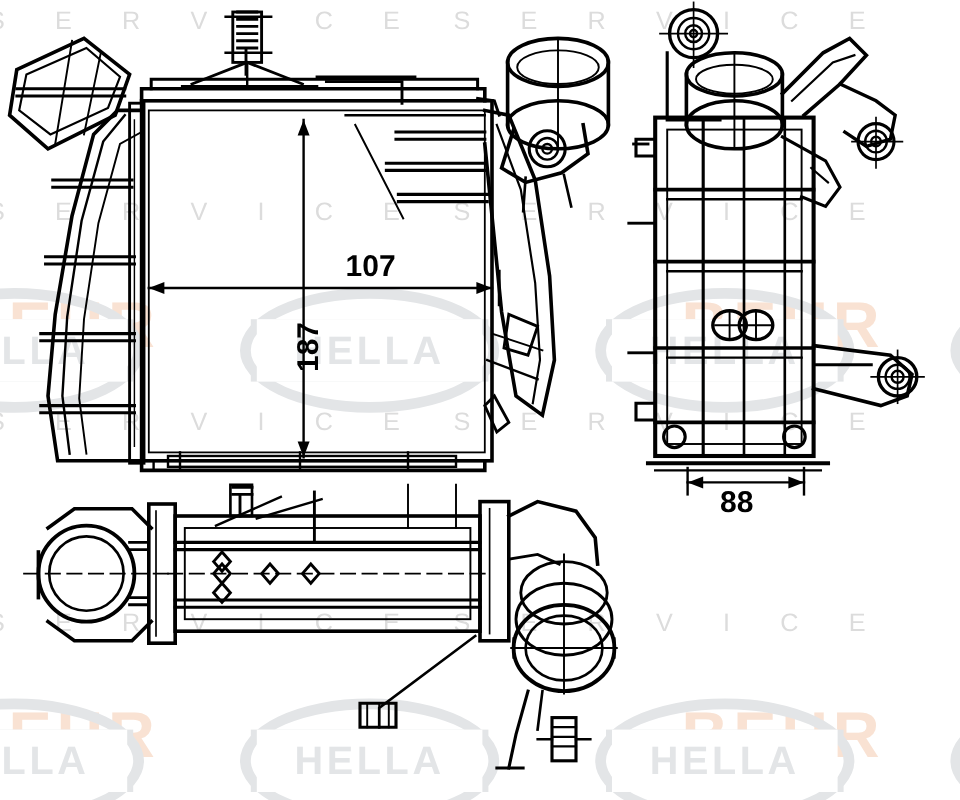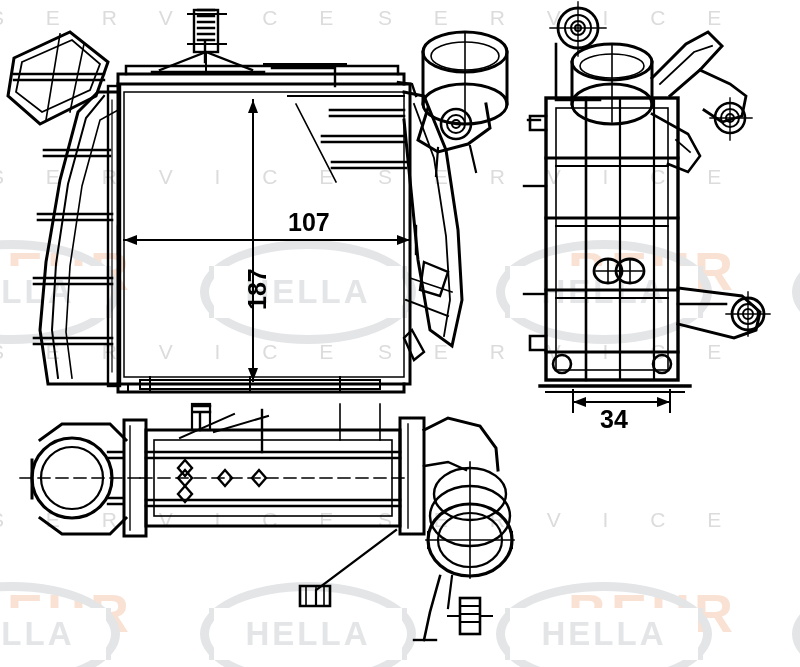--- a/index.html
+++ b/index.html
@@ -336,16 +336,16 @@
       <line x1="670" y1="390" x2="670" y2="412" stroke-width="2"></line>
     </g>
 
     </g>
   </svg>
   </div>
 
   <div id="dim-text-layer">
       <div class="dimtext" style="left: 288px; top: 208px;">107</div>
       <div class="dimtext rot" style="left: 243px; top: 310px;">187</div>
-      <div class="dimtext" style="left: 600px; top: 405px;">34</div>
+      <div class="dimtext" style="left: 600px; top: 405px;">88</div>
     </div>
 
 </div>
 
 </body></html>

